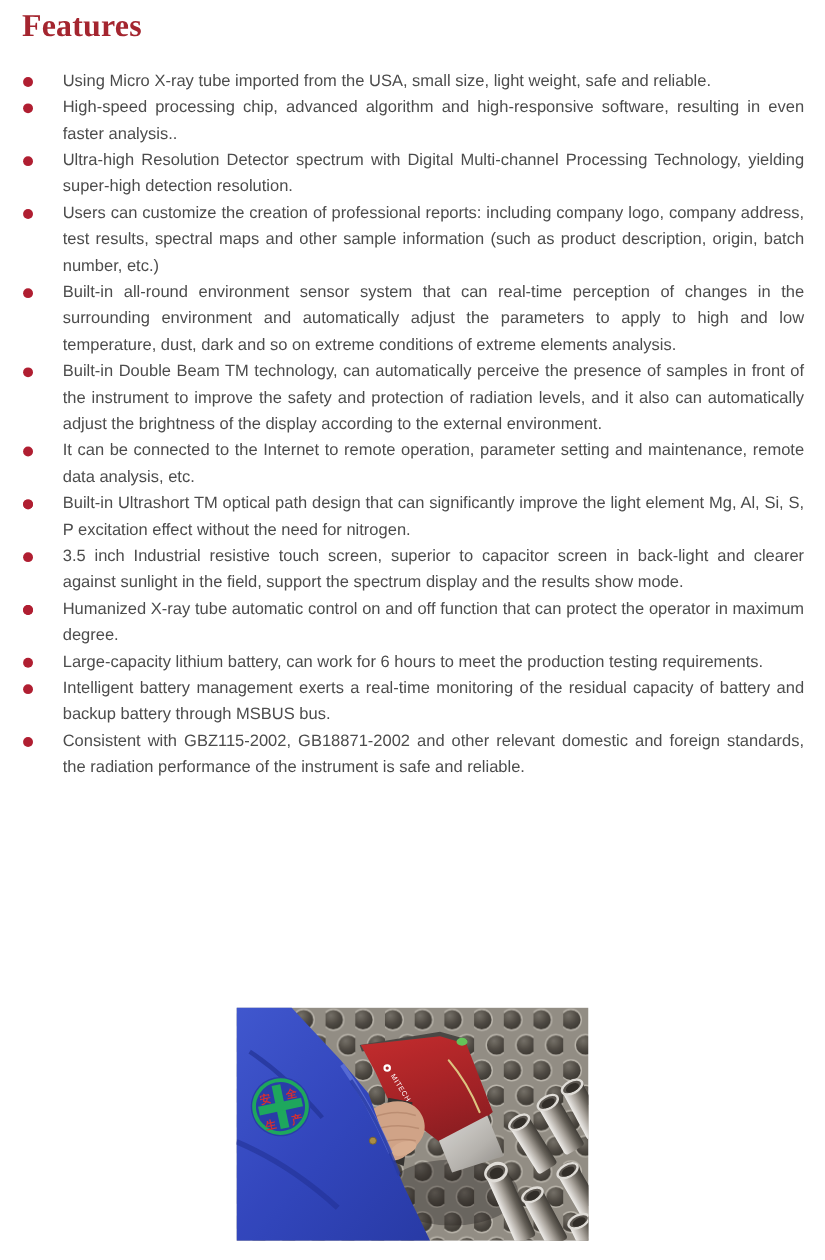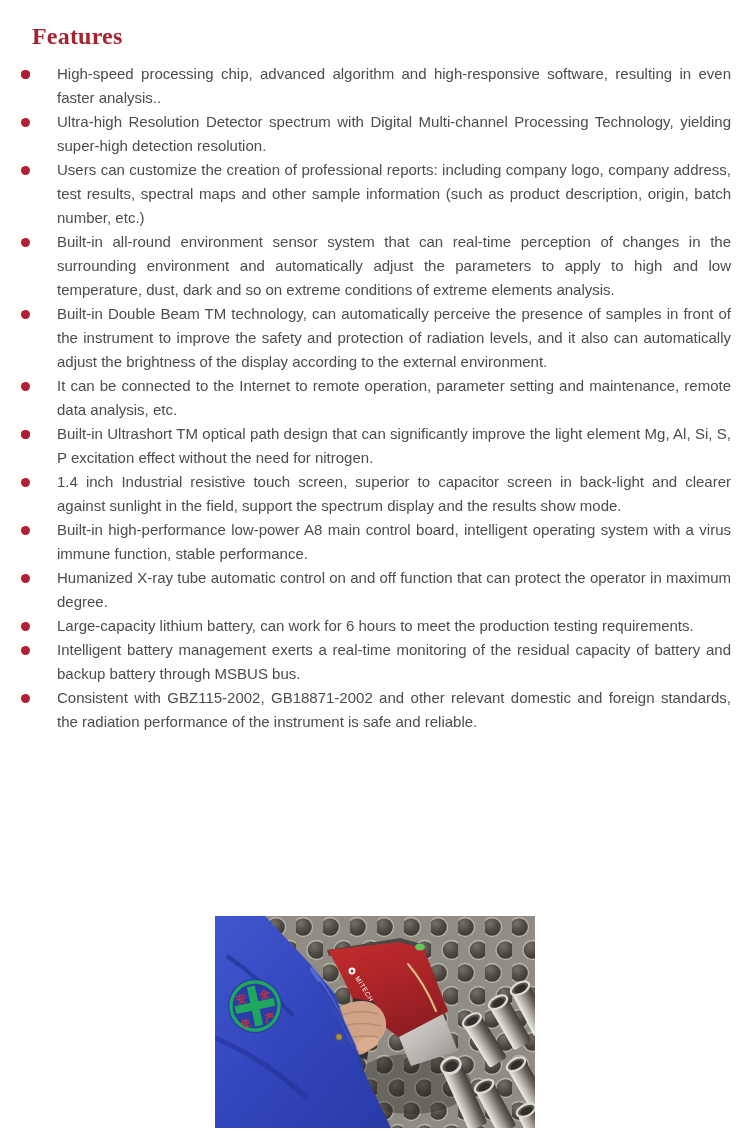--- a/index.html
+++ b/index.html
@@ -1,23 +1,23 @@
 <!DOCTYPE html>
 <html><head>
 <meta charset="utf-8">
 <style>
   html,body { margin:0; padding:0; background:#ffffff; }
   .page {
     position:relative; width:750px; height:1145px; overflow:hidden;
     background:#ffffff; font-family:"Liberation Sans", sans-serif;
   }
   .page-title {
-    position:absolute; left:20px; top:10px; margin:12px;
+    position:absolute; left:20px; top:10px; margin:0;
     font-family:"Liberation Serif", serif; font-weight:bold;
-    font-size:24px; line-height:28px; letter-spacing:0.2px;
+    font-size:29px; line-height:28px; letter-spacing:0.2px;
   }
   ul.features {
     position:absolute; left:20px; top:62px; width:711px;
     margin:0; padding:0; list-style:none;
   }
   li.feature {
     position:relative; padding-left:37px;
     font-size:15px; line-height:24px; color:#4c4c4c;
     text-align:justify; font-weight:300;
   }
@@ -33,31 +33,31 @@
   figure.product-photo svg { display:block; }
 </style>
 </head>
 <body>
 
 <div class="page">
 
   <h1 class="page-title" style="color:#A4252F">Features</h1>
 
   <ul class="features">
-    <li class="feature"><span class="bullet" style="background:#B01E31"></span></li>
+    <li class="feature"><span class="bullet" style="background:#B01E31"></span><span class="ftext">Using Micro X-ray tube imported from the USA, small size, light weight, safe and reliable.</span></li>
     <li class="feature"><span class="bullet" style="background:#B01E31"></span><span class="ftext">High-speed processing chip, advanced algorithm and high-responsive software, resulting in even faster analysis..</span></li>
     <li class="feature"><span class="bullet" style="background:#B01E31"></span><span class="ftext">Ultra-high Resolution Detector spectrum with Digital Multi-channel Processing Technology, yielding super-high detection resolution.</span></li>
     <li class="feature"><span class="bullet" style="background:#B01E31"></span><span class="ftext">Users can customize the creation of professional reports: including company logo, company address, test results, spectral maps and other sample information (such as product description, origin, batch number, etc.)</span></li>
     <li class="feature"><span class="bullet" style="background:#B01E31"></span><span class="ftext">Built-in all-round environment sensor system that can real-time perception of changes in the surrounding environment and automatically adjust the parameters to apply to high and low temperature, dust, dark and so on extreme conditions of extreme elements analysis.</span></li>
     <li class="feature"><span class="bullet" style="background:#B01E31"></span><span class="ftext">Built-in Double Beam TM technology, can automatically perceive the presence of samples in front of the instrument to improve the safety and protection of radiation levels, and it also can automatically adjust the brightness of the display according to the external environment.</span></li>
     <li class="feature"><span class="bullet" style="background:#B01E31"></span><span class="ftext">It can be connected to the Internet to remote operation, parameter setting and maintenance, remote data analysis, etc.</span></li>
     <li class="feature"><span class="bullet" style="background:#B01E31"></span></li>
     <li class="feature"><span class="bullet" style="background:#B01E31"></span><span class="ftext">Built-in Ultrashort TM optical path design that can significantly improve the light element Mg, Al, Si, S, P excitation effect without the need for nitrogen.</span></li>
-    <li class="feature"><span class="bullet" style="background:#B01E31"></span><span class="ftext">1.4 inch Industrial resistive touch screen, superior to capacitor screen in back-light and clearer against sunlight in the field, support the spectrum display and the results show mode.</span></li>
-    <li class="feature"><span class="bullet" style="background:#B01E31"></span><span class="ftext">Built-in high-performance low-power A8 main control board, intelligent operating system with a virus immune function, stable performance.</span></li>
+    <li class="feature"><span class="bullet" style="background:#B01E31"></span><span class="ftext">3.5 inch Industrial resistive touch screen, superior to capacitor screen in back-light and clearer against sunlight in the field, support the spectrum display and the results show mode.</span></li>
+    <li class="feature"><span class="bullet" style="background:#B01E31"></span></li>
     <li class="feature"><span class="bullet" style="background:#B01E31"></span><span class="ftext">Humanized X-ray tube automatic control on and off function that can protect the operator in maximum degree.</span></li>
     <li class="feature"><span class="bullet" style="background:#B01E31"></span><span class="ftext">Large-capacity lithium battery, can work for 6 hours to meet the production testing requirements.</span></li>
     <li class="feature"><span class="bullet" style="background:#B01E31"></span><span class="ftext">Intelligent battery management exerts a real-time monitoring of the residual capacity of battery and backup battery through MSBUS bus.</span></li>
     <li class="feature"><span class="bullet" style="background:#B01E31"></span><span class="ftext">Consistent with GBZ115-2002, GB18871-2002 and other relevant domestic and foreign standards, the radiation performance of the instrument is safe and reliable.</span></li>
   </ul>
 
   <figure class="product-photo">
     <svg width="320" height="212" viewBox="0 0 320 212" xmlns="http://www.w3.org/2000/svg">
       <defs>
         <radialGradient id="holeG" cx="38%" cy="30%" r="75%">

